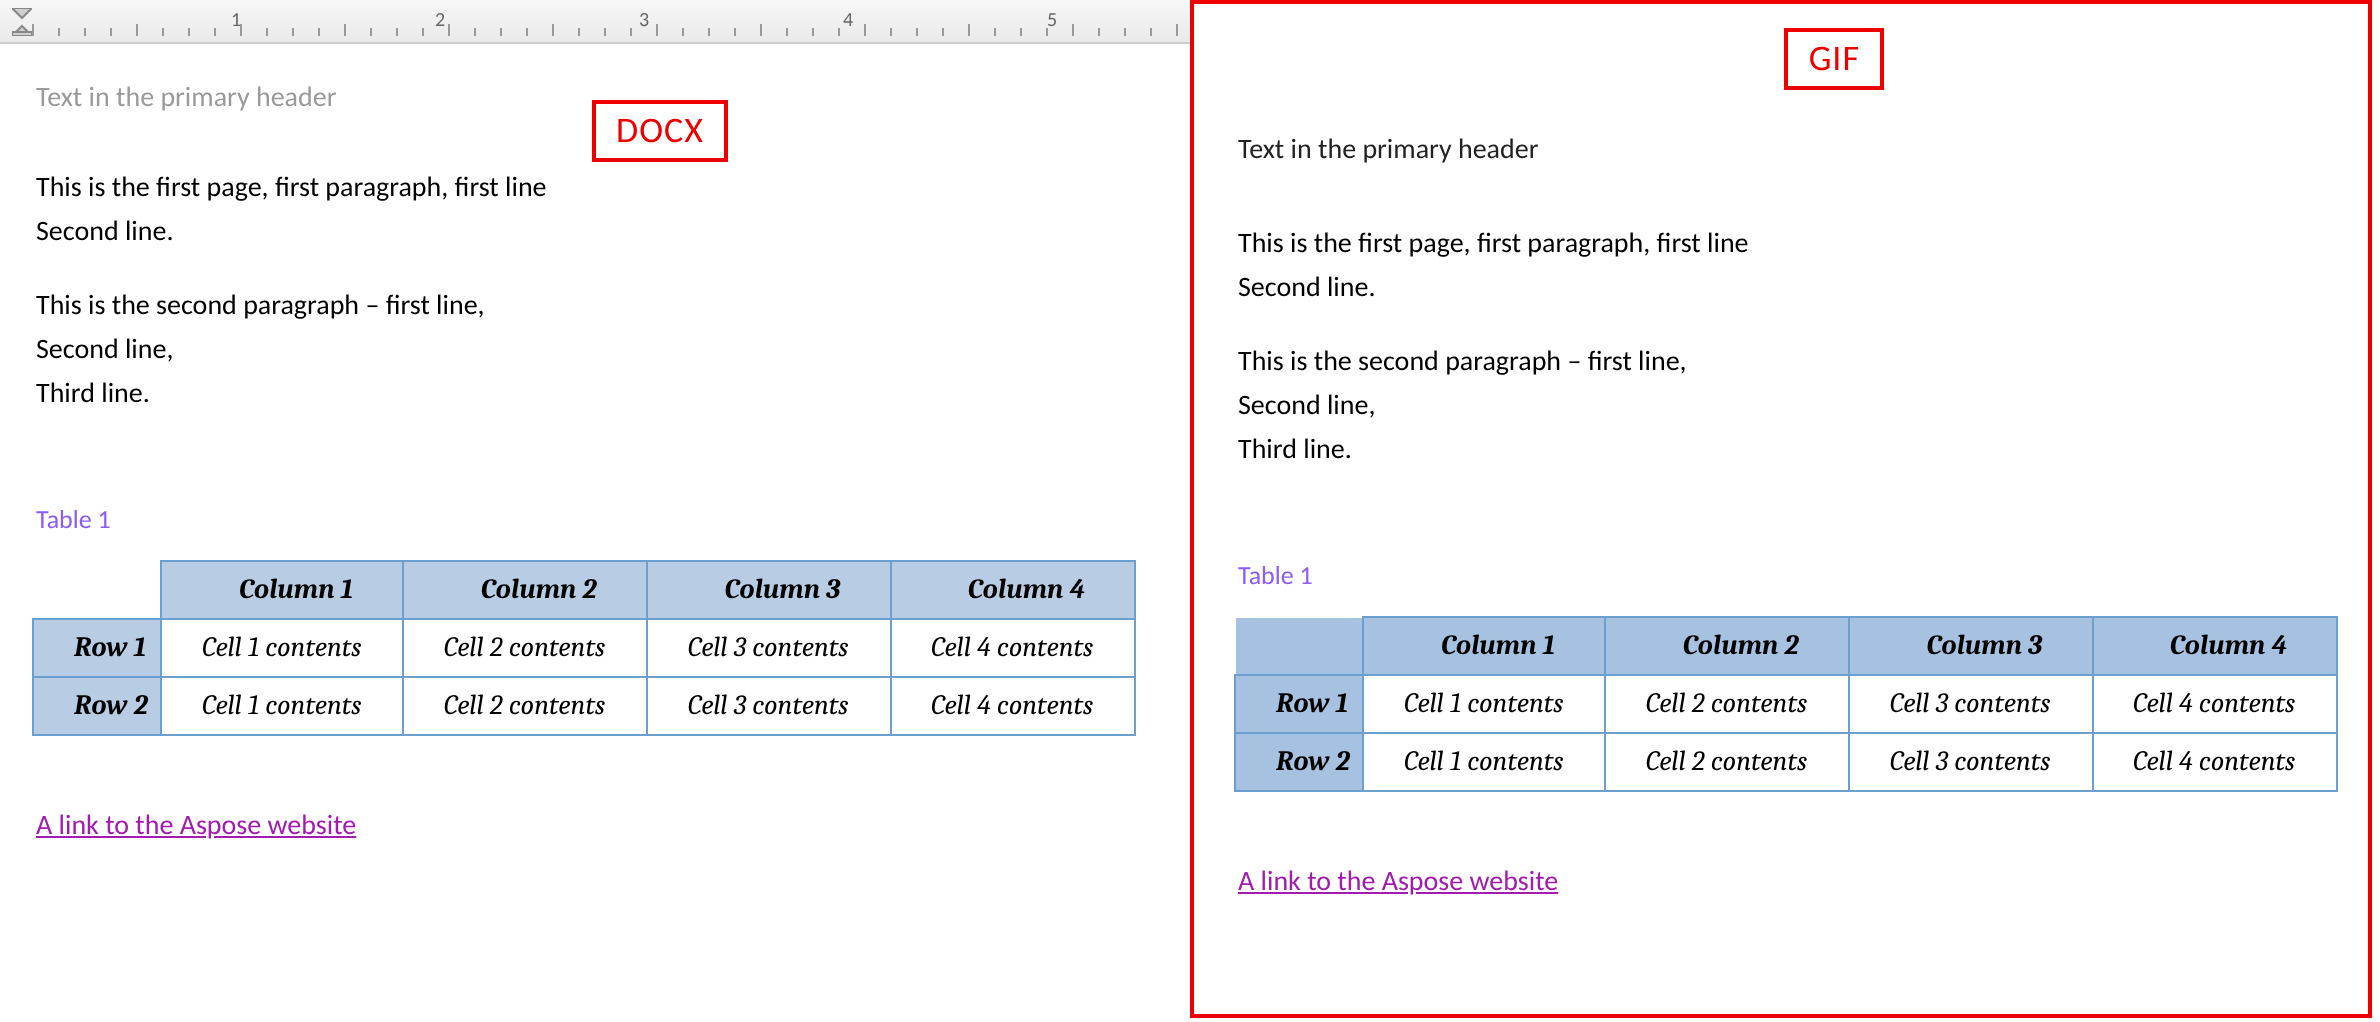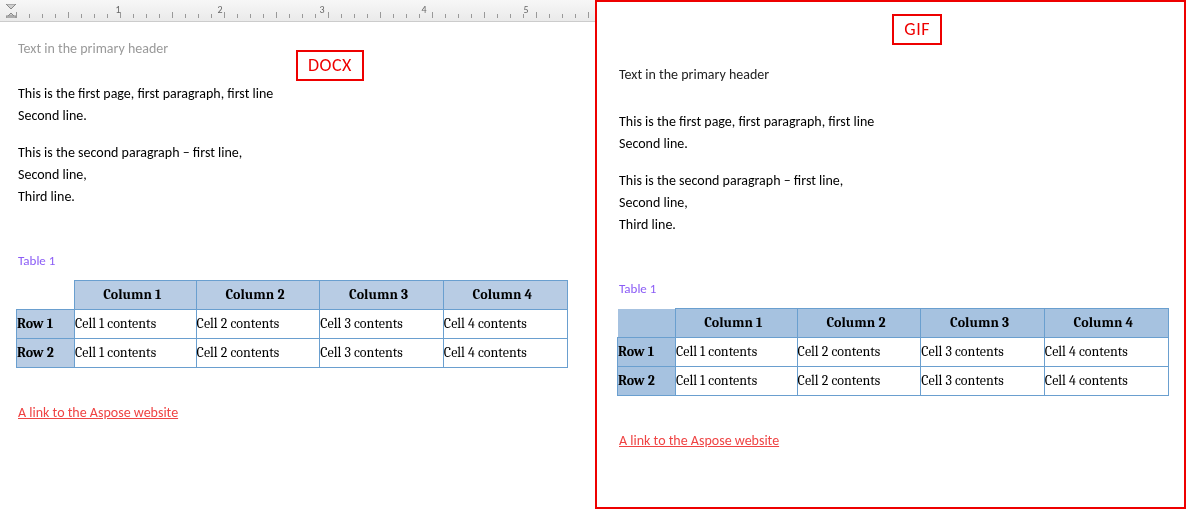--- a/index.html
+++ b/index.html
@@ -61,31 +61,32 @@
 
   table.doc {
     border-collapse: collapse;
     width: 552px;
     font-family: Cambria, Georgia, "Times New Roman", serif;
     font-size: 14px;
     margin-left: -2px;
   }
   table.doc th, table.doc td {
     border: 1px solid #6a9fcf;
-    padding: 5px 6px 6px 0;
+    padding: 5px 6px 6px 20px;
     text-align: left;
     white-space: nowrap;
+    font-style: italic;
   }
   table.doc thead th { background: #b8cce4; font-weight: bold; text-align:center; }
   table.doc thead th.corner { background:#fff; border: none; border-right:1px solid #6a9fcf; border-bottom:1px solid #6a9fcf; }
   table.doc tbody th { background:#b8cce4; font-weight: bold; width:58px; }
   .right table.doc thead th { background: #a6c2e0; }
   .right table.doc tbody th { background: #a6c2e0; }
 
-  a.doclink { color:#ef4444; text-decoration: underline; display:inline-block; margin-top: 36px; font-size:14px;text-align:right; }
+  a.doclink { color:#a21caf; text-decoration: underline; display:inline-block; margin-top: 36px; font-size:14px;text-align:right; }
 </style>
 </head>
 <body>
 
 <div class="pane left">
   <div class="ruler">
     <span class="marker-box">
       <svg width="10" height="14" viewBox="0 0 10 14">
           <polygon points="0,0 10,0 5,5" fill="#cfcfcf" stroke="#888"></polygon>
           <polygon points="0,14 10,14 5,9" fill="#cfcfcf" stroke="#888"></polygon>

